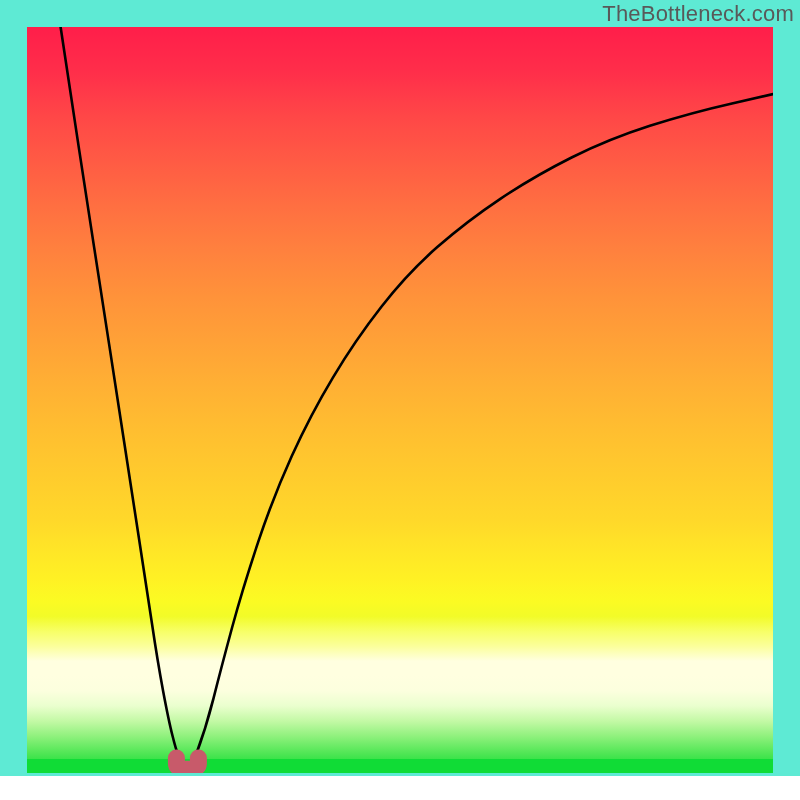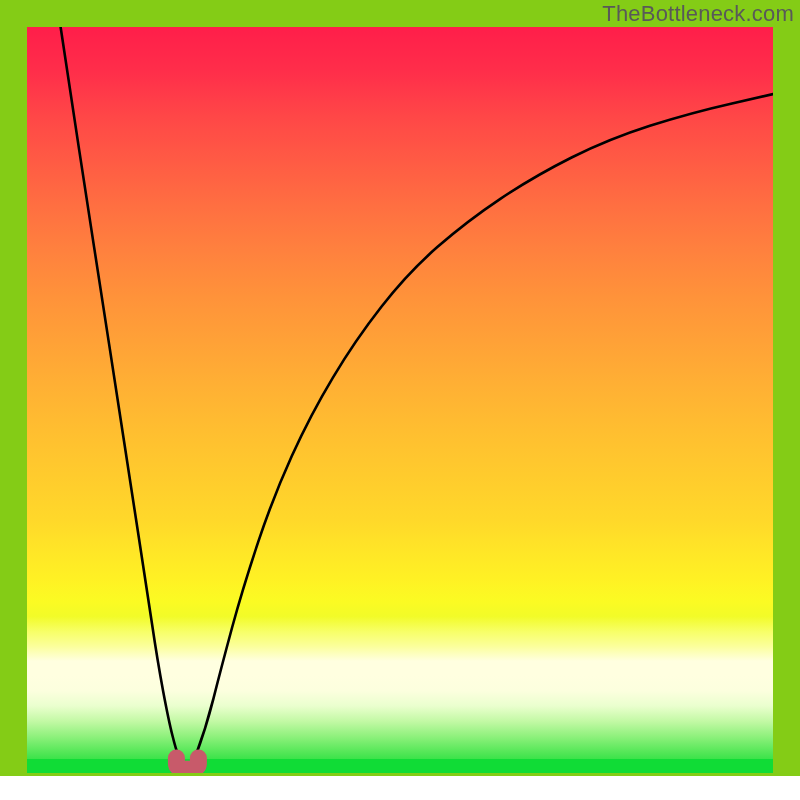--- a/index.html
+++ b/index.html
@@ -1,16 +1,16 @@
 <!DOCTYPE html>
 <html><head>
 <meta charset="utf-8">
 <style>
 html,body{margin:0;padding:0;width:800px;height:800px;overflow:hidden;font-family:Arial,Helvetica,sans-serif}
-.wrap{position:relative;width:800px;height:776px;background:#84cc16}
+.wrap{position:relative;width:800px;height:776px;background:#5eead4}
 .wm{position:absolute;top:1px;right:6px;color:#595959;font-size:22px;font-weight:400;z-index:40;letter-spacing:.2px}
 .plot{position:absolute;left:27px;top:27px;width:746px;height:746px;background:#000}
 .panel{position:absolute;left:0;top:0;width:746px;height:746px;
   background:linear-gradient(to bottom,
     #ff1e4a 0%,
     #ff2e4a 6%,
     #ff4747 12%,
     #ff5b44 18%,
     #ff6f41 24%,
     #ff813e 30%,

